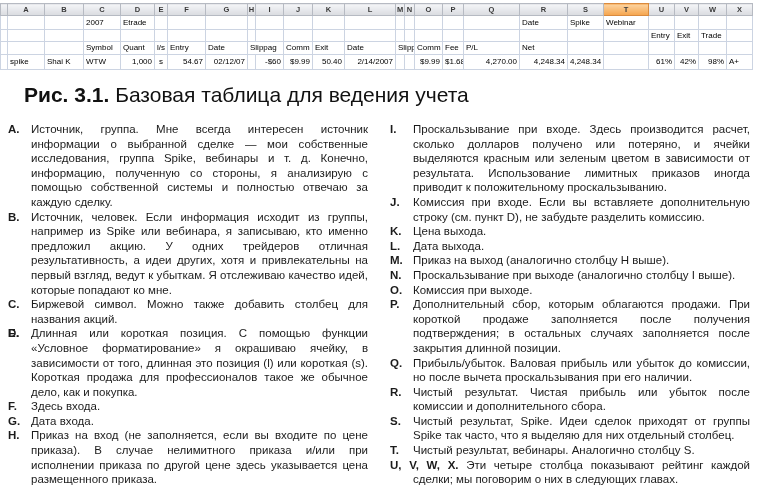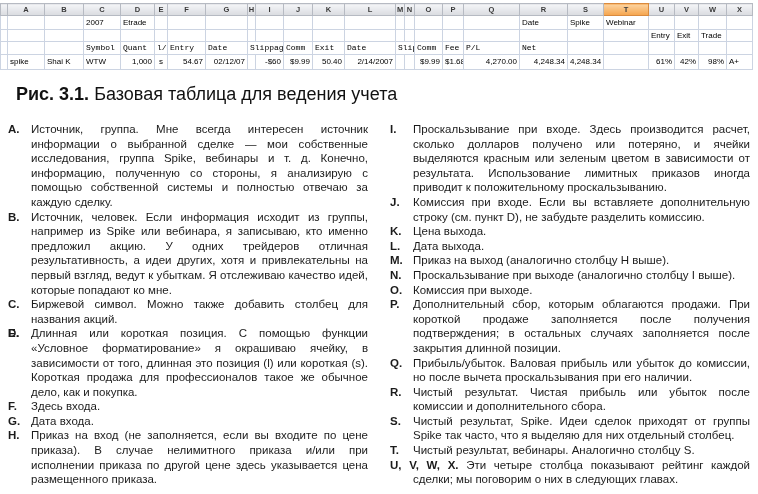--- a/index.html
+++ b/index.html
@@ -8,39 +8,39 @@
 
   
   .sheet-wrap{padding:3px 6px 0 0;}
   table.sheet{table-layout:fixed;width:752px;border-collapse:collapse;}
   table.sheet th,table.sheet td{
     border:1px solid #ccd4e2;font-size:8px;line-height:1;overflow:hidden;
     white-space:nowrap;padding:0 2px;background:#fff;color:#000;font-weight:400;}
   tr.colhead th{height:11px;padding:0;text-align:center;font-size:7.5px;font-weight:700;color:#3a3a3a;
     background:linear-gradient(#f4f5f7,#d9dbe0);border:1px solid #b6bac2;}
   tr.colhead th.selcol{background:linear-gradient(#fcd3a0,#f5a44c);border-color:#d98a3e;}
-  tr.r1 td{height:13px;} tr.r2 td{height:11px;} tr.r3 td{height:12px;font-family:Liberation Mono, monospace;} tr.r4 td{height:14px;}
+  tr.r1 td{height:13px;} tr.r2 td{height:11px;} tr.r3 td{height:12px;} tr.r4 td{height:14px;}
   td.rowhead{background:#f2f3f5;border-color:#c5c9d0;padding:0;}
   td.rowhead-sel{background:#f0a158;border-color:#d98a3e;padding:0;}
   td.green{background:#1f7a4a;color:#fff;font-weight:700;text-align:left;border:1px solid #eef2ee;}
   td.bluehead{color:#4343c9;font-weight:700;}
   td.blackhead{color:#000;font-weight:700;}
   td.yellow{background:#ffff9c;}
   td.lblue{background:#c8e3ee;border:2px solid #101010;}
   td.blk{border:2px solid #101010;}
   td.orangecell{background:#f46c35;color:#7a160c;font-weight:700;text-align:center;padding:0;}
   td.pink{background:#f2a4bf;color:#bb0000;font-weight:700;}
   td.grade{background:#1f7a4a;color:#7cd8a4;font-weight:700;padding:0 1px;}
   td.num{text-align:right;}
   td.bold{font-weight:700;}
   td.sel{border:2px solid #000;position:relative;background:#fff;}
   td.clip{padding:0 0 0 1px;}
 
   
-  .caption{margin:15px 8px 0 16px;font-size:18px;line-height:19px;color:#111;}
+  .caption{margin:15px 8px 0 24px;font-size:21px;line-height:19px;color:#111;}
   .caption .cap-label{font-weight:700;}
 
   
   .legend{display:flex;gap:22px;padding:0 8px;margin-top:18px;}
   .lcol{width:360px;}
   .li{position:relative;padding-left:23px;text-align:justify;
       font-size:11.5px;line-height:14.6px;color:#1b1b1b;}
   .li .lab{position:absolute;left:0;top:0;font-weight:700;}
   .li.inline-label{padding-left:23px;text-indent:-23px;}
   .li.inline-label .lab{position:static;font-weight:700;}

